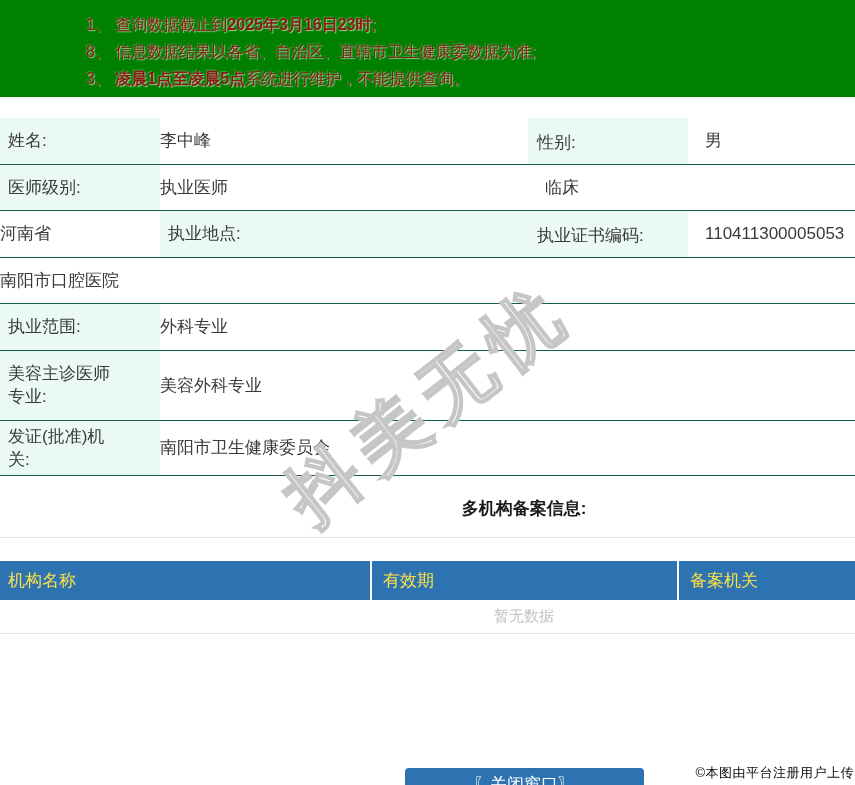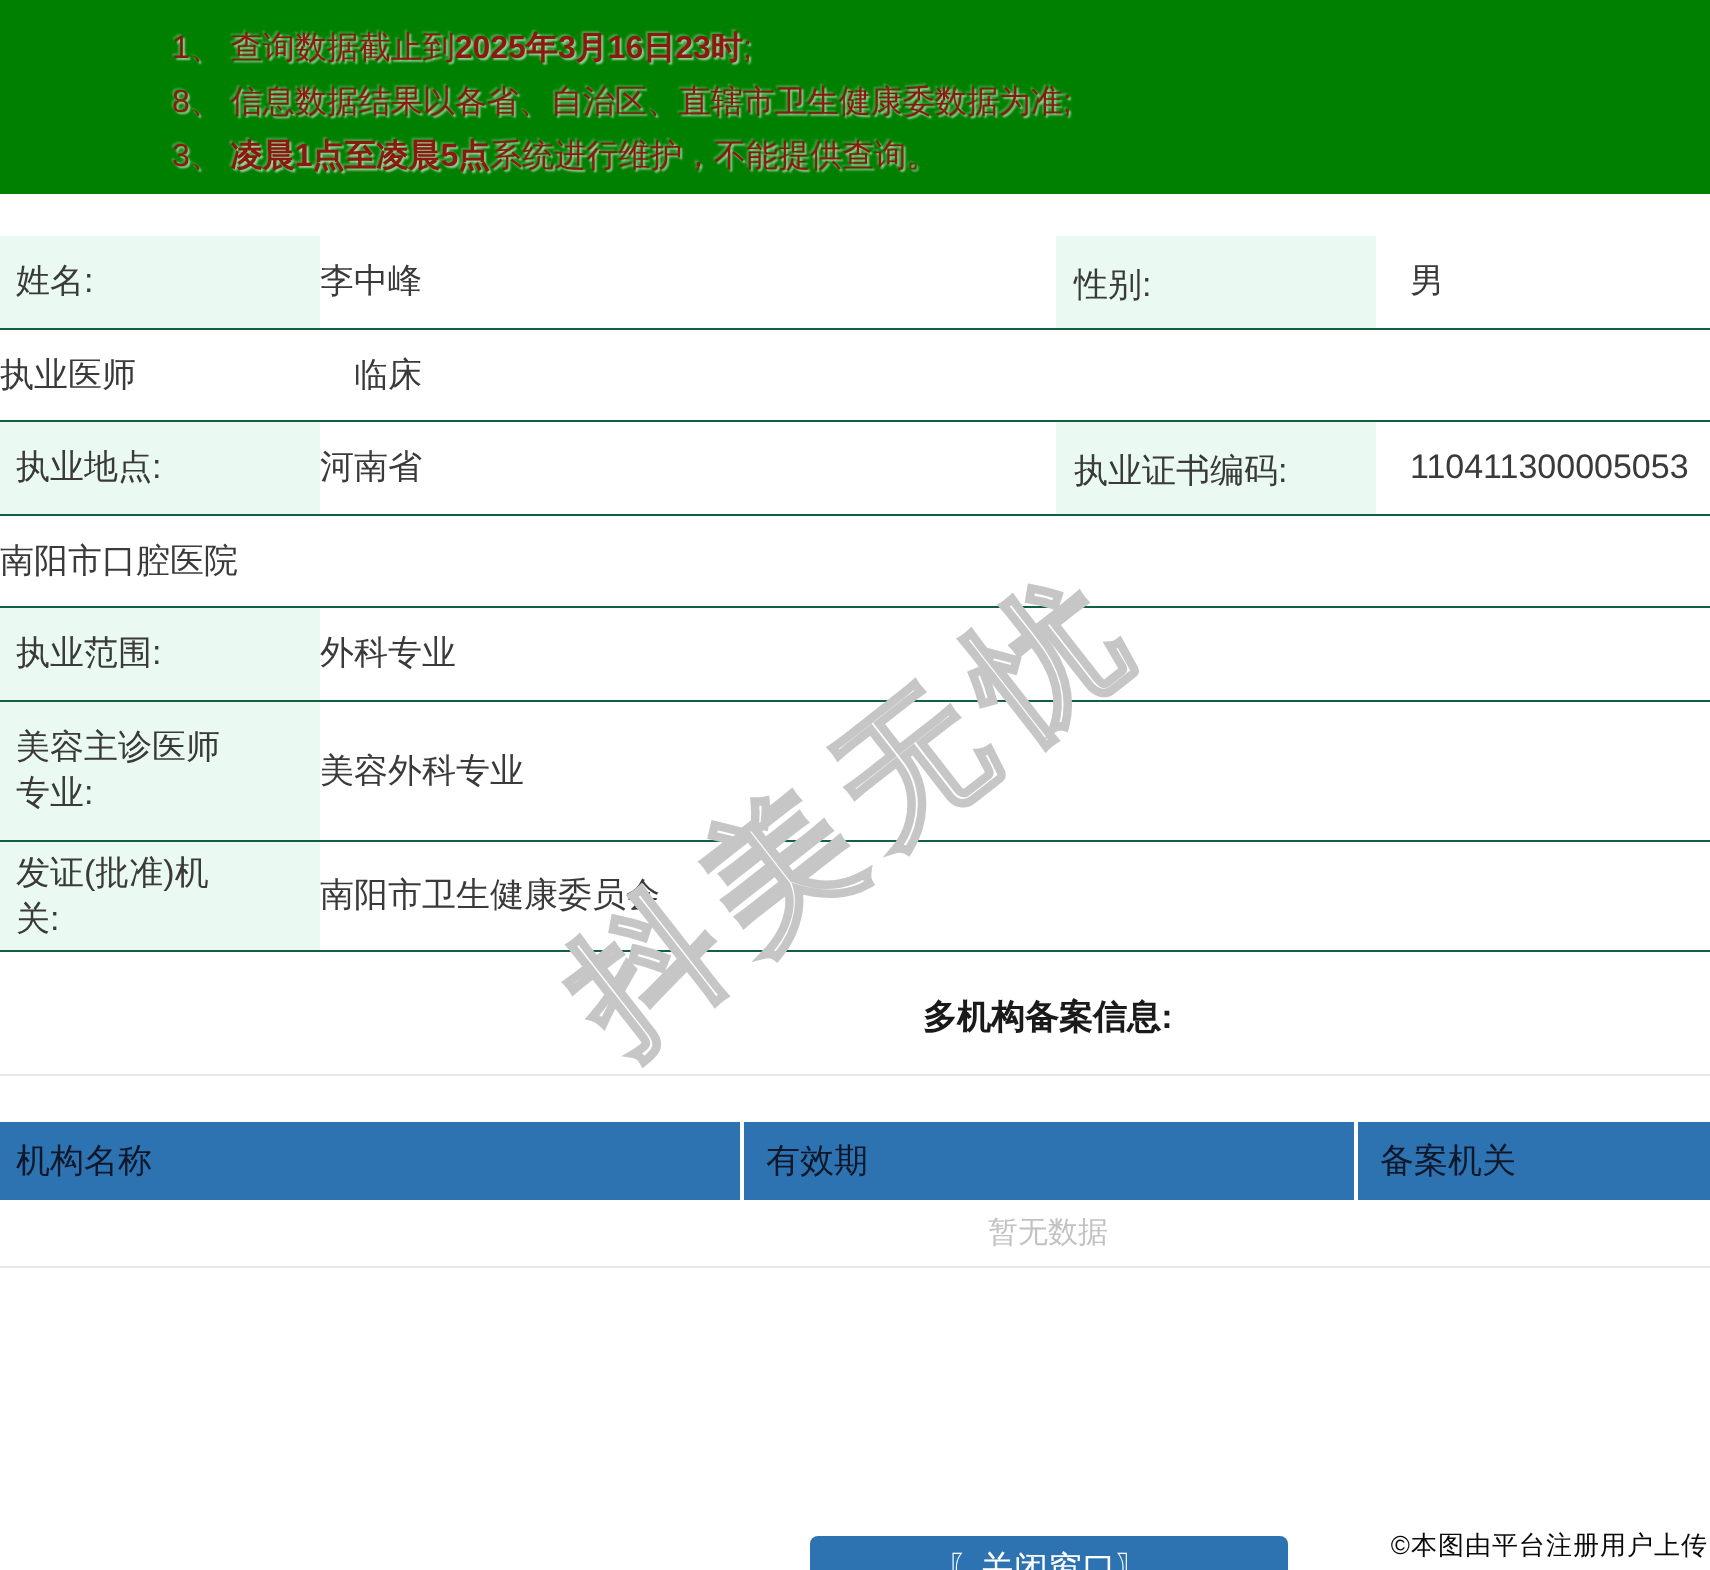--- a/index.html
+++ b/index.html
@@ -26,21 +26,21 @@
   .cell.label2 { background:var(--label-bg,#eaf9f1); padding:8px 6px 4px 9px; }
   .cell.value { }
   .cell.value2 { padding-left:17px; }
 
   
   .lower { width:1048px; }
   .section-title { text-align:center; font-size:17px; font-weight:bold; color:#1a1a1a;
     padding:21px 0 17px 0; border-bottom:1px solid #e8e8e8; }
   .rec-header { margin-top:23px; display:grid; grid-template-columns:370px 305px 1fr;
     column-gap:2px; background:#fff; }
-  .rec-header .hcell { background:var(--header-bg,#2d73b2); color:#0f172a; font-size:17px;
+  .rec-header .hcell { background:var(--header-bg,#2d73b2); color:#fde047; font-size:17px;
     height:39px; display:flex; align-items:center; padding-left:8px; }
   .rec-header .hcell:nth-child(2),
   .rec-header .hcell:nth-child(3) { padding-left:11px; }
   .rec-empty { height:34px; display:flex; align-items:center; justify-content:center;
     color:#c2c2c2; font-size:15px; border-bottom:1px solid #e8e8e8; }
 
   
   .btn-area { margin-top:134px; width:1048px; display:flex; justify-content:center; }
   .close-btn { width:239px; height:34px; background:var(--header-bg,#2d73b2); color:#fff;
     font-size:17px; border:none; border-radius:4px; cursor:pointer;
@@ -67,26 +67,27 @@
 </div>
 
 <div class="info-table">
   <div class="info-row">
     <div class="cell label">姓名:</div>
     <div class="cell value">李中峰</div>
     <div class="cell label2">性别:</div>
     <div class="cell value2">男</div>
   </div>
   <div class="info-row">
+    <div class="cell label">医师级别:</div>
     <div class="cell value">执业医师</div>
     <div class="cell value2">临床</div>
   </div>
   <div class="info-row">
+    <div class="cell value">河南省</div>
     <div class="cell label">执业地点:</div>
-    <div class="cell value">河南省</div>
     <div class="cell label2">执业证书编码:</div>
     <div class="cell value2">110411300005053</div>
   </div>
   <div class="info-row single">
     <div class="cell value">南阳市口腔医院</div>
   </div>
   <div class="info-row single">
     <div class="cell label">执业范围:</div>
     <div class="cell value">外科专业</div>
   </div>

